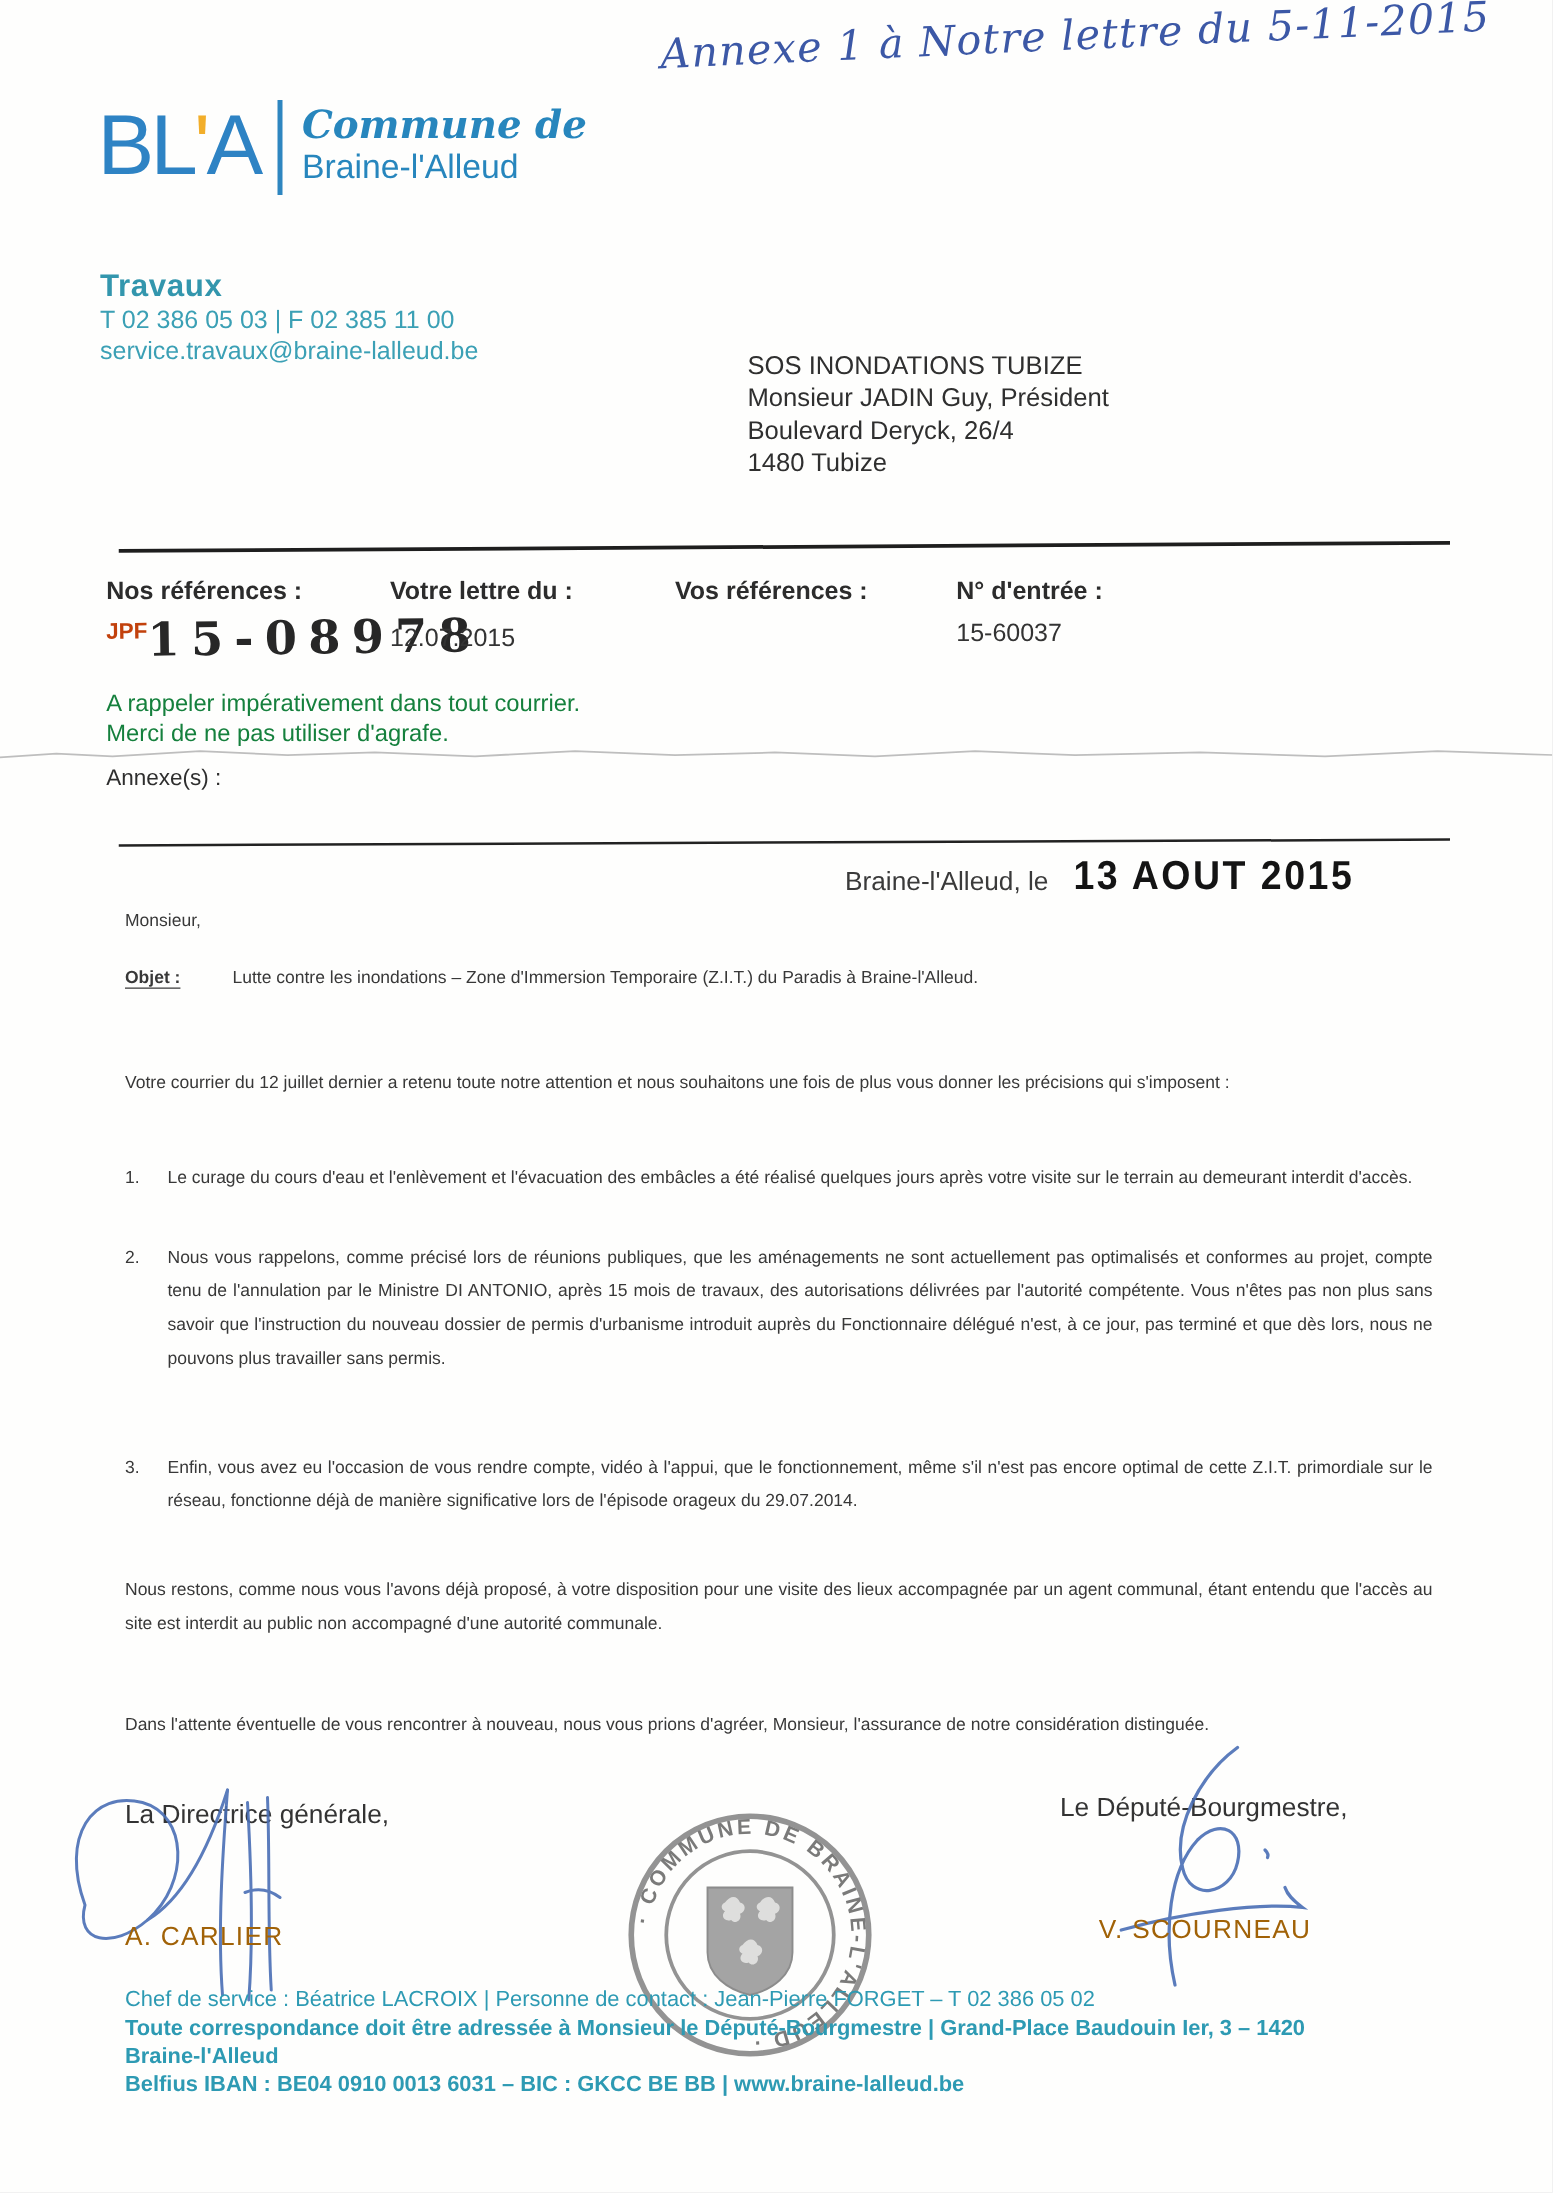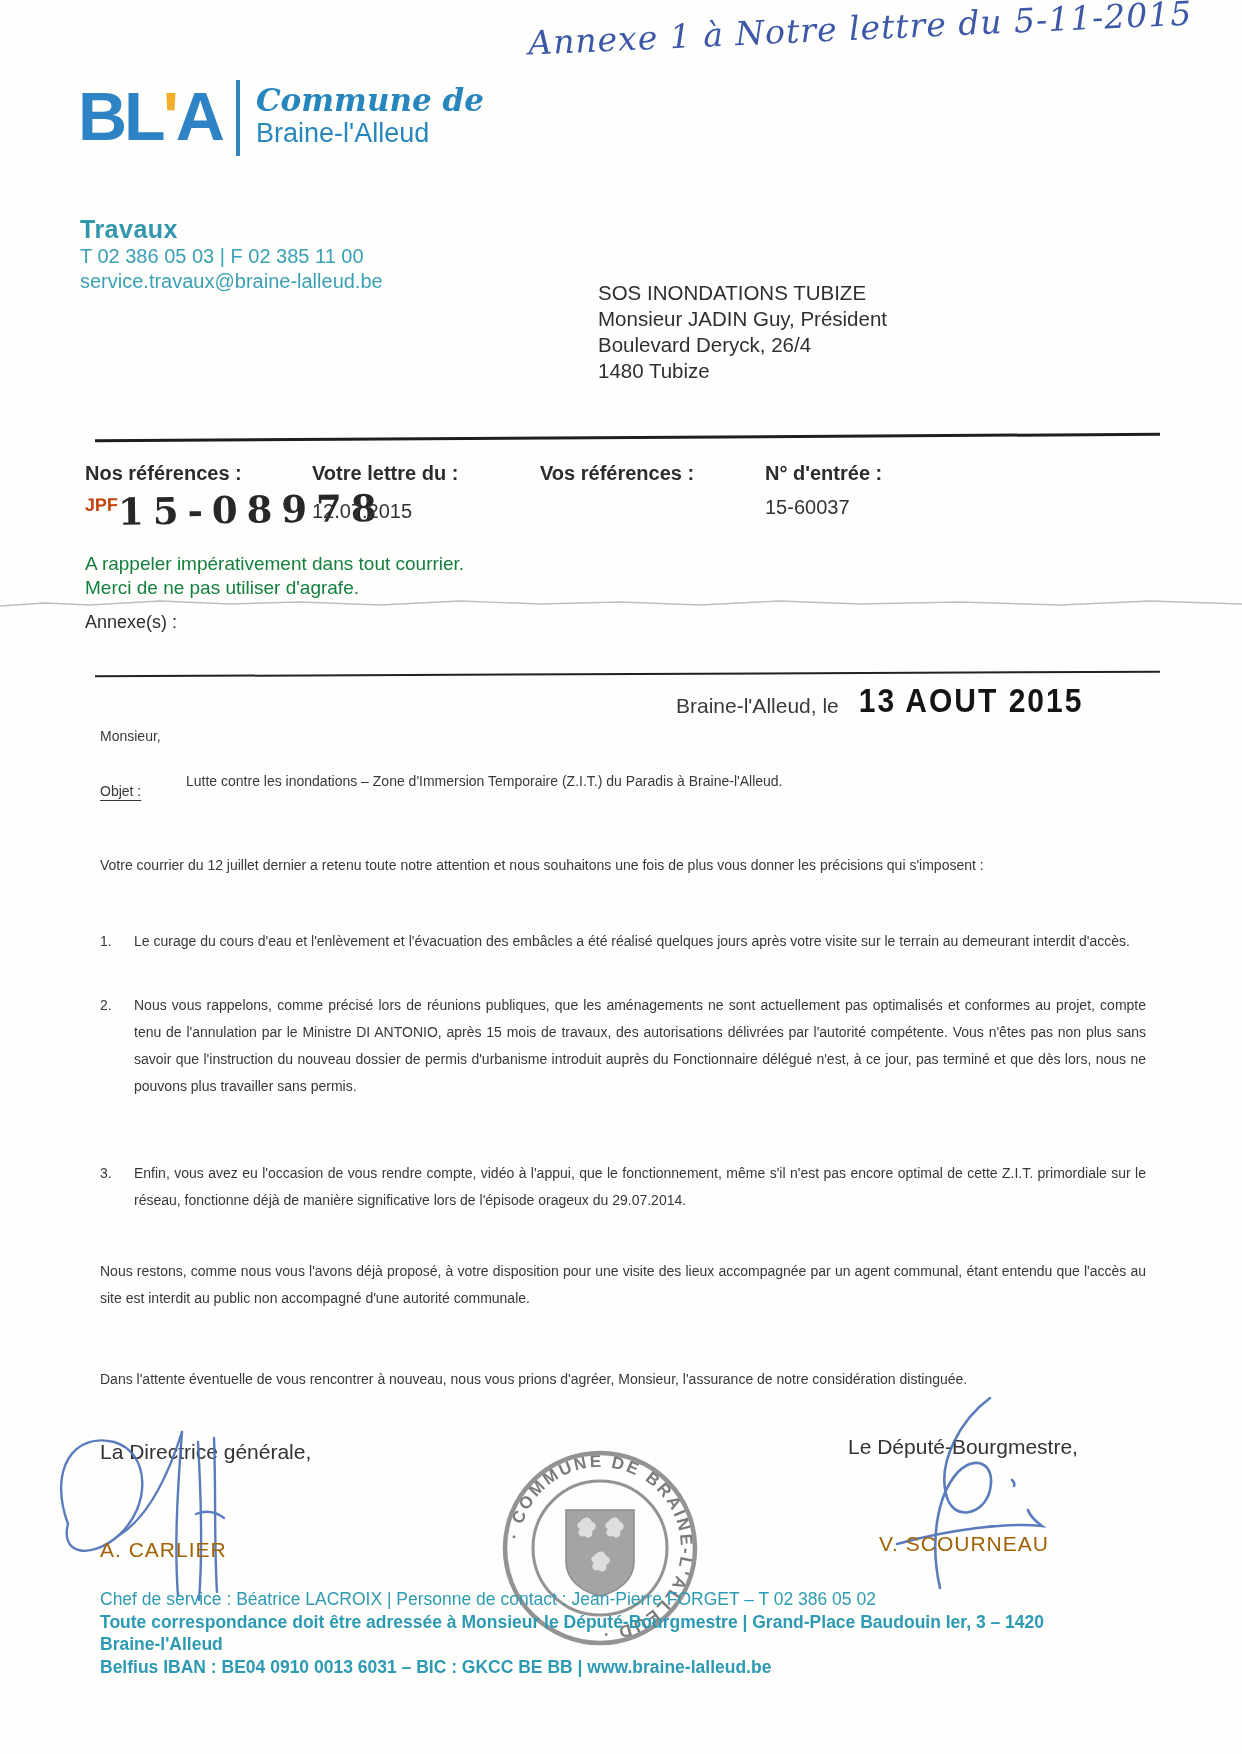--- a/index.html
+++ b/index.html
@@ -13,21 +13,21 @@
   
   .handwriting{
     left:528px;top:10px;width:600px;
     font-family:"DejaVu Serif",serif;font-style:italic;
     font-size:33px;color:#3c58a6;letter-spacing:1px;
     transform:rotate(-2.6deg);white-space:nowrap;
   }
 
   
   .logo{left:78px;top:76px;display:flex;align-items:center;}
-  .logo-acronym{font-size:68px;font-weight:700;color:#2e83c4;letter-spacing:-3px;line-height:1;}
+  .logo-acronym{font-size:68px;font-weight:400;color:#2e83c4;letter-spacing:-3px;line-height:1;}
   .logo-apostrophe{color:#f2ae2a;}
   .logo-bar{width:4px;height:76px;background:#2e86c0;margin:4px 16px 0 14px;}
   .logo-org1{font-family:"DejaVu Serif",serif;font-style:italic;font-weight:700;font-size:31px;color:#2786bd;line-height:1.15;}
   .logo-org2{font-size:27px;color:#2786bd;line-height:1.15;}
 
   
   .dept{left:80px;top:215px;}
   .dept-name{font-size:25px;font-weight:700;color:#3396ad;letter-spacing:.5px;}
   .dept-line{font-size:20px;color:#3ba0b5;line-height:25px;}
 
@@ -53,21 +53,21 @@
 
   
   .dateline{left:676px;top:686px;display:flex;align-items:baseline;gap:20px;white-space:nowrap;}
   .date-place{font-size:21px;color:#3a3a3a;}
   .date-stamp{font-weight:700;font-size:30px;letter-spacing:2px;color:#141414;transform:scaleY(1.08);transform-origin:bottom;}
 
   
   .body-text{font-size:14px;line-height:27px;color:#383838;}
   .salutation{left:100px;top:723px;}
   .subject{left:100px;top:768px;width:1046px;display:flex;}
-  .subject-label{flex:none;width:86px;font-weight:400;text-decoration:underline;text-underline-offset:4px;margin-top:10px;}
+  .subject-label{flex:none;width:86px;font-weight:700;text-decoration:underline;text-underline-offset:4px;}
   .subject-text{flex:1;text-align:justify;}
   .para{left:100px;width:1046px;text-align:justify;}
   .p1{top:852px;}
   .p2{top:1258px;}
   .p3{top:1366px;}
   .list-item{left:100px;width:1046px;display:flex;}
   .li1{top:928px;}
   .li2{top:992px;}
   .li3{top:1160px;}
   .li-num{flex:none;width:34px;}

